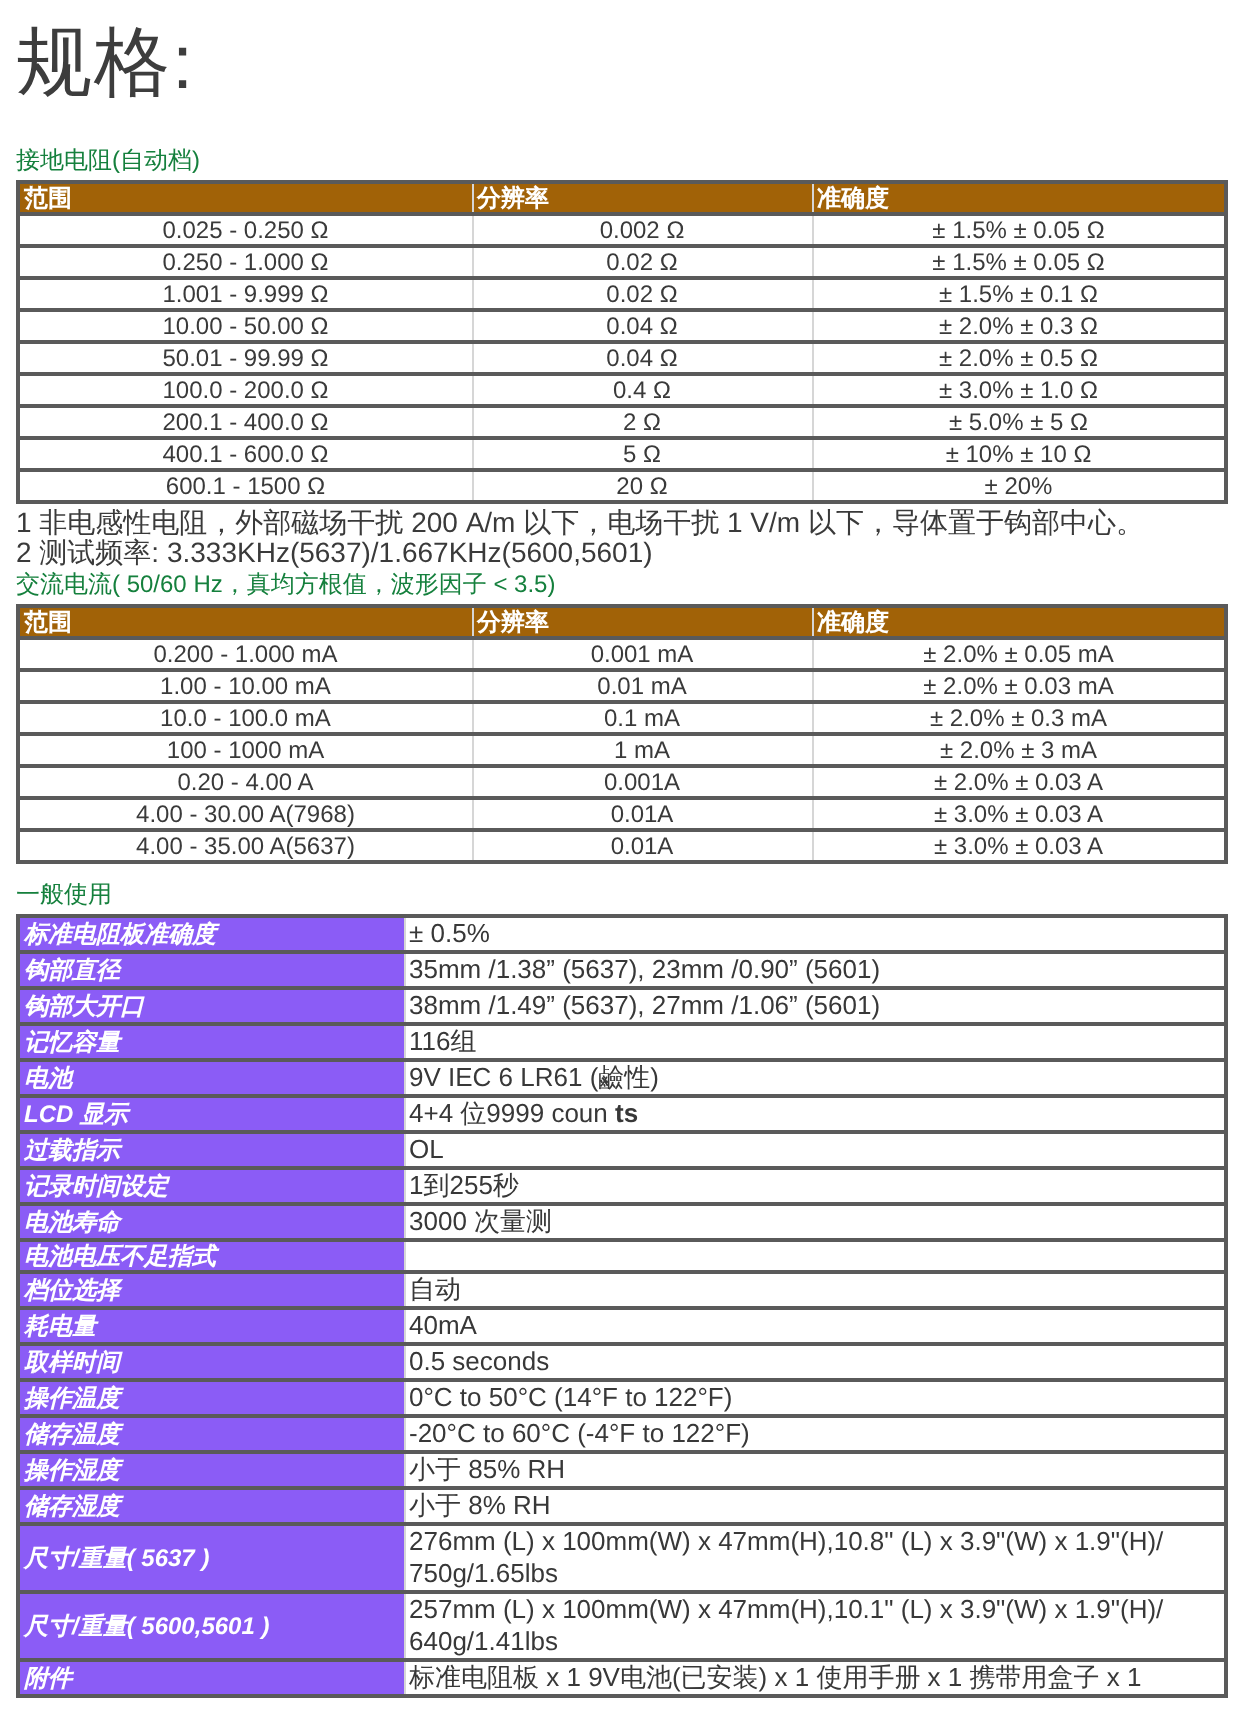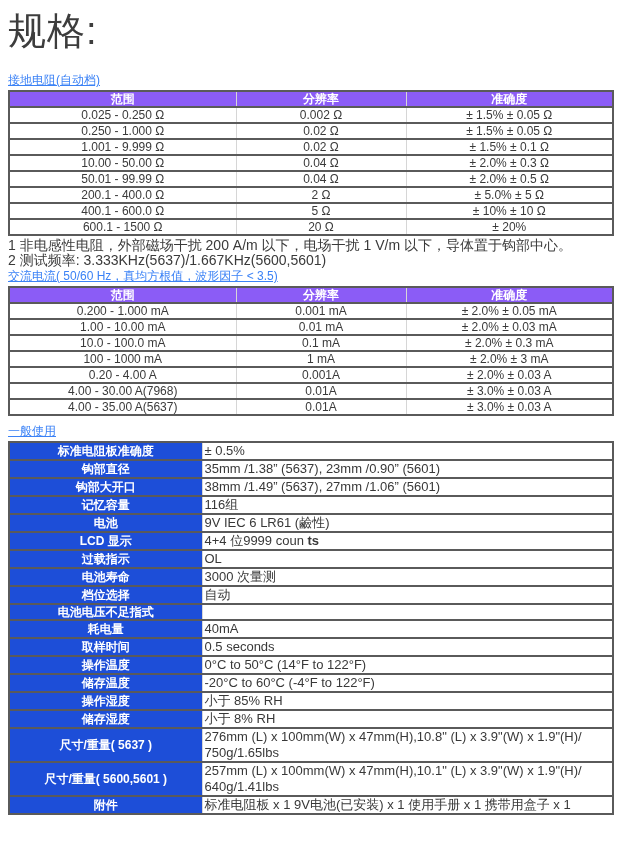--- a/index.html
+++ b/index.html
@@ -10,51 +10,52 @@
     color: #3a3a3a;
   }
   .page { padding: 4px 8px 0 8px; }
 
   h1.page-title {
     font-size: 38px; font-weight: 500; color: #3d3d3d;
     margin: 2px 0 16px 0; letter-spacing: 1px;
   }
 
   .section-caption {
-    font-size: 12px; color: #3b82f6; margin: 10px 0 3px 0; line-height: 14px; text-decoration: underline;
+    font-size: 12px; color: #15803d; margin: 10px 0 3px 0; line-height: 14px;
   }
   .section-caption.first { margin-top: 0; }
 
   table.spec {
     width: 604px; border-collapse: collapse; table-layout: fixed;
     border: 2px solid #5a5a5a;
   }
   table.spec th, table.spec td {
     border: 1px solid #d6d6d6;
     border-top: 2px solid #5a5a5a;
     border-bottom: 2px solid #5a5a5a;
     font-size: 12px; line-height: 14px; height: 16px;
     padding: 0 2px; overflow: hidden;
   }
   table.spec thead th {
-    background: #8b5cf6; color: #ffffff; font-weight: bold; text-align: center;
+    background: #a16207; color: #ffffff; font-weight: bold; text-align: left;
   }
   table.cols3 td { text-align: center; }
   table.cols3 col.c1 { width: 227px; }
   table.cols3 col.c2 { width: 170px; }
   table.cols3 col.c3 { width: 207px; }
 
   .notes { margin: 2px 0 0 0; }
   .note-line { font-size: 14px; line-height: 15px; color: #3a3a3a; margin: 0; }
 
   table.kv col.k { width: 193px; }
   table.kv col.v { width: 411px; }
   table.kv th.k-cell {
-    background: #1d4ed8; color: #ffffff; font-weight: bold; text-align: center;
+    background: #8b5cf6; color: #ffffff; font-weight: bold; text-align: left;
     font-size: 12px;
+    font-style: italic;
   }
   table.kv td.v-cell {
     text-align: left; font-size: 13px; line-height: 16px; color: #383838;
     padding: 0 3px 0 2px; white-space: normal; word-wrap: break-word;
   }
   table.kv td.v-cell b { font-weight: bold; }
 </style>
 </head>
 <body>
 
@@ -102,20 +103,25 @@
           <td>0.04 Ω</td>
           <td>± 2.0% ± 0.3 Ω</td>
         </tr>
 
         <tr>
           <td>50.01 - 99.99 Ω</td>
           <td>0.04 Ω</td>
           <td>± 2.0% ± 0.5 Ω</td>
         </tr>
 
+        <tr>
+          <td>100.0 - 200.0 Ω</td>
+          <td>0.4 Ω</td>
+          <td>± 3.0% ± 1.0 Ω</td>
+        </tr>
 
         <tr>
           <td>200.1 - 400.0 Ω</td>
           <td>2 Ω</td>
           <td>± 5.0% ± 5 Ω</td>
         </tr>
 
         <tr>
           <td>400.1 - 600.0 Ω</td>
           <td>5 Ω</td>
@@ -233,37 +239,41 @@
         <tr>
           <th class="k-cell">LCD 显示</th>
           <td class="v-cell"><span>4+4 位9999 coun </span><b>ts</b></td>
         </tr>
 
         <tr>
           <th class="k-cell">过载指示</th>
           <td class="v-cell"><span>OL</span><b></b></td>
         </tr>
 
+        <tr>
+          <th class="k-cell">记录时间设定</th>
+          <td class="v-cell"><span>1到255秒</span><b></b></td>
+        </tr>
 
         <tr>
           <th class="k-cell">电池寿命</th>
           <td class="v-cell"><span>3000 次量测</span><b></b></td>
         </tr>
 
         <tr>
+          <th class="k-cell">电池电压不足指式</th>
+          <td class="v-cell"><span></span><b></b></td>
+        </tr>
+
+        <tr>
           <th class="k-cell">档位选择</th>
           <td class="v-cell"><span>自动</span><b></b></td>
         </tr>
 
         <tr>
-          <th class="k-cell">电池电压不足指式</th>
-          <td class="v-cell"><span></span><b></b></td>
-        </tr>
-
-        <tr>
           <th class="k-cell">耗电量</th>
           <td class="v-cell"><span>40mA</span><b></b></td>
         </tr>
 
         <tr>
           <th class="k-cell">取样时间</th>
           <td class="v-cell"><span>0.5 seconds</span><b></b></td>
         </tr>
 
         <tr>

